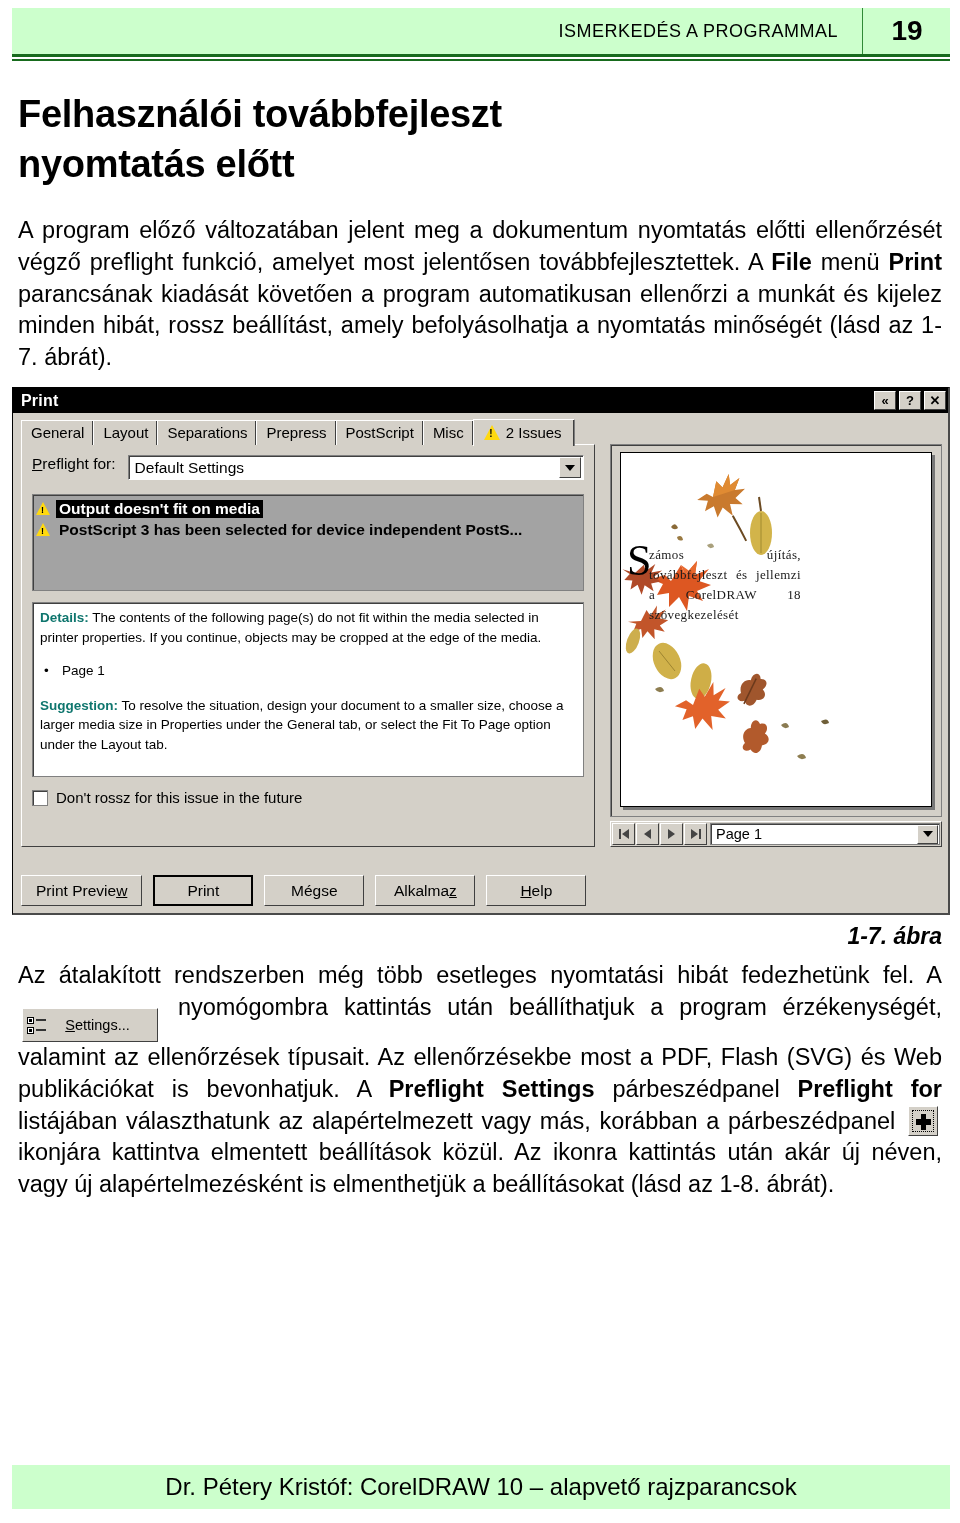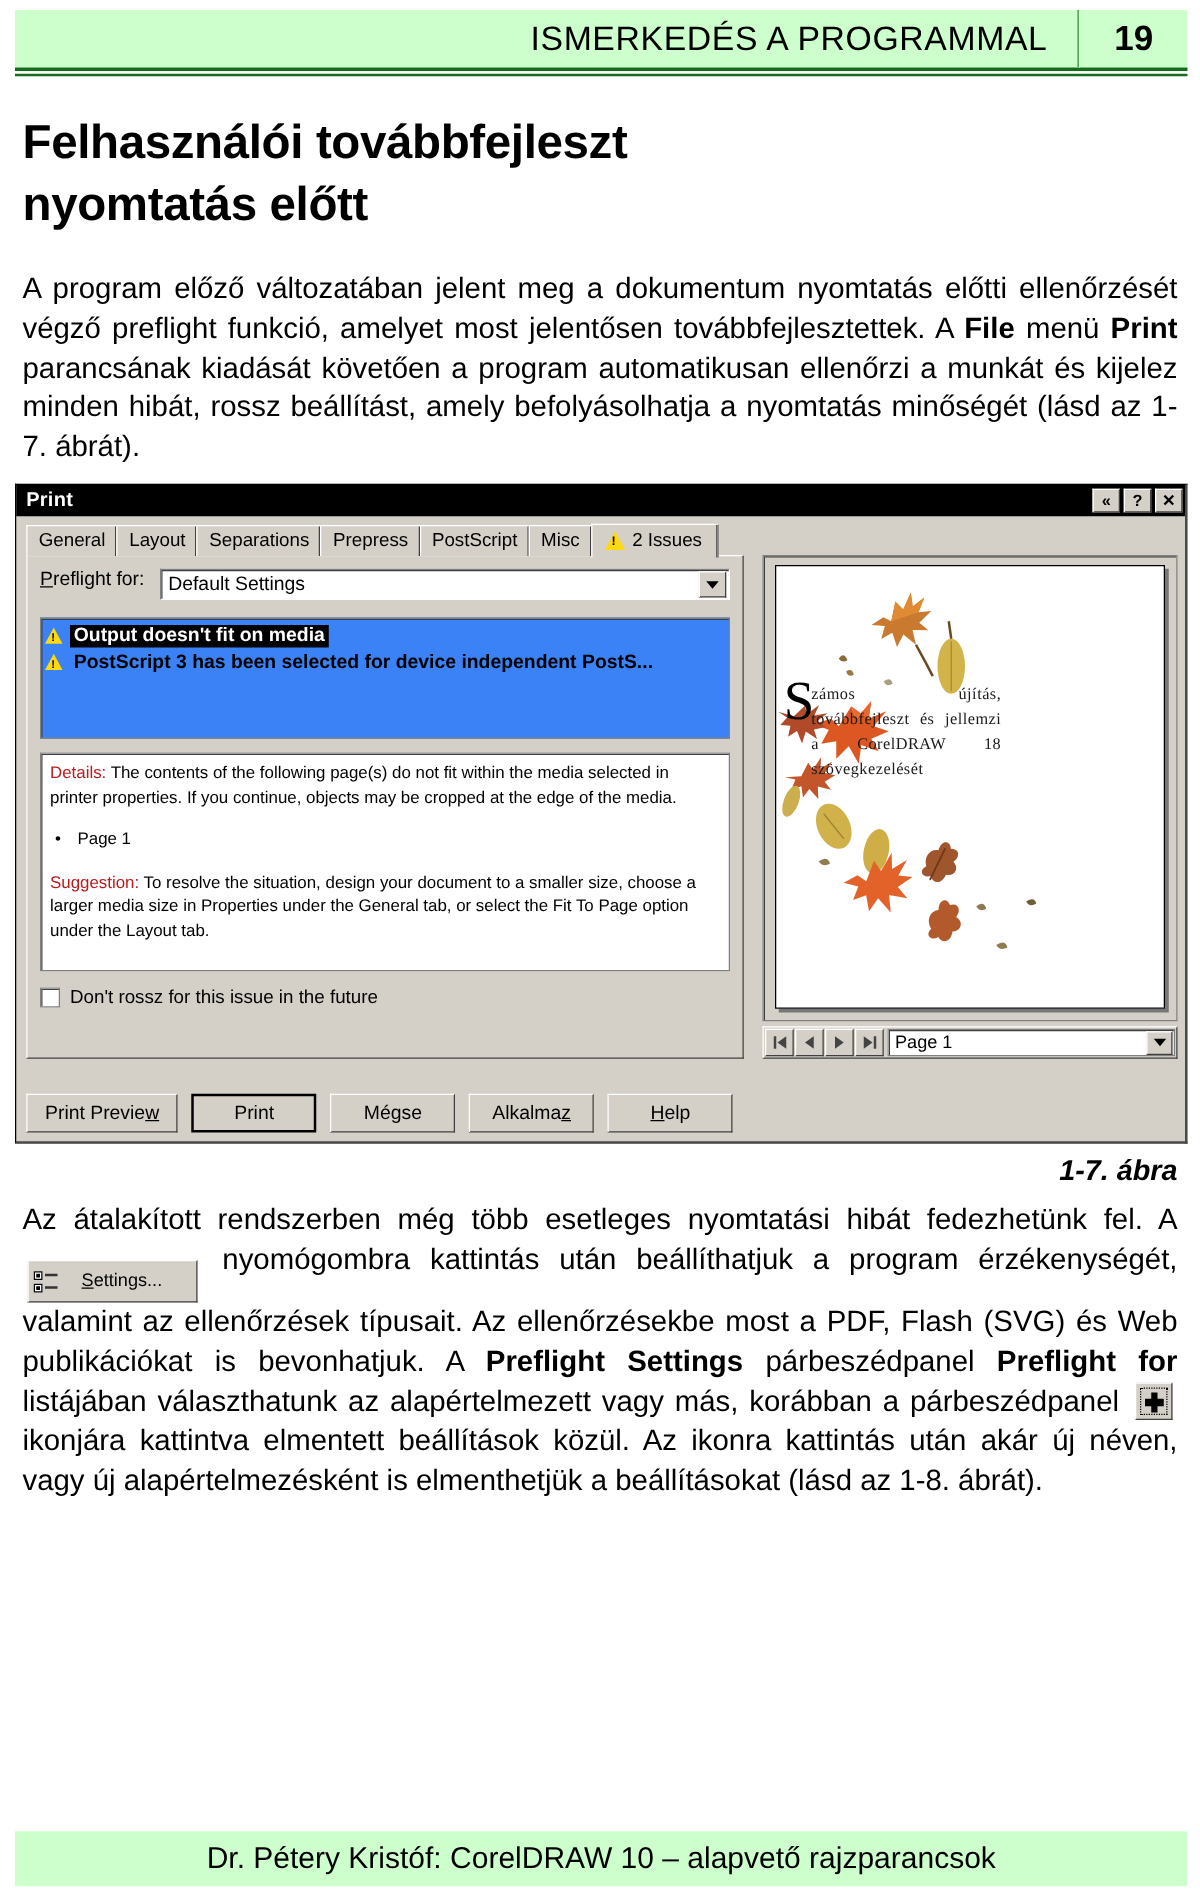--- a/index.html
+++ b/index.html
@@ -16,21 +16,21 @@
   
   .page-header {
     margin: 8px 10px 0 12px;
     background: #ccffcc;
     height: 46px;
     display: flex;
     align-items: center;
     justify-content: flex-end;
   }
   .header-title {
-    font-size: 27px;
+    font-size: 18px;
     letter-spacing: .5px;
     padding-right: 24px;
     white-space: nowrap;
   }
   .header-sep {
     width: 2px; height: 46px; background: #ccffcc;
     border-left: 1px solid #2f8a36;
   }
   .header-page {
     font-size: 28px; font-weight: bold;
@@ -176,21 +176,21 @@
     width: 22px; height: 21px; margin-right: 2px;
     background: #d4d0c8;
     border: 1px solid #fff;
     border-right-color: #404040; border-bottom-color: #404040;
     display:flex; align-items:center; justify-content:center;
   }
   .tri-down { width:0;height:0;border-left:5px solid transparent;border-right:5px solid transparent;border-top:6px solid #000;}
 
   .issue-list {
     margin-top: 11px;
-    background: #3b82f6;
+    background: #a3a3a3;
     border: 1px solid #808080;
     box-shadow: inset 1px 1px 0 #404040;
     height: 97px;
     padding: 3px 3px 0 3px;
     overflow: hidden;
   }
   .issue-row { display:flex; align-items:center; font-size:15.5px; height: 21px; }
   .issue-row .txt { padding: 0 3px; white-space: nowrap; font-weight: bold;}
   .issue-row.selected .txt { background:#000; color:#fff; }
 
@@ -198,21 +198,21 @@
     margin-top: 11px;
     background: #fff;
     border: 1px solid #808080;
     box-shadow: inset 1px 1px 0 #404040;
     height: 175px;
     padding: 5px 7px;
     font-size: 13.5px;
     line-height: 1.43;
     color:#000;
   }
-  .kw { color: #b91c1c; font-weight: normal; }
+  .kw { color: #0f766e; font-weight: bold; }
   .bullet-line { margin-top: 14px; padding-left: 4px; }
   .bullet-line .dot { display:inline-block; width: 18px; }
   .gap { height: 16px; }
 
   .chk-row { display:flex; align-items:center; margin-top: 12px; font-size: 15px;}
   .chkbox {
     width: 16px; height: 16px; background:#fff;
     border: 1px solid #808080;
     box-shadow: inset 1px 1px 0 #404040;
     margin-right: 8px;

